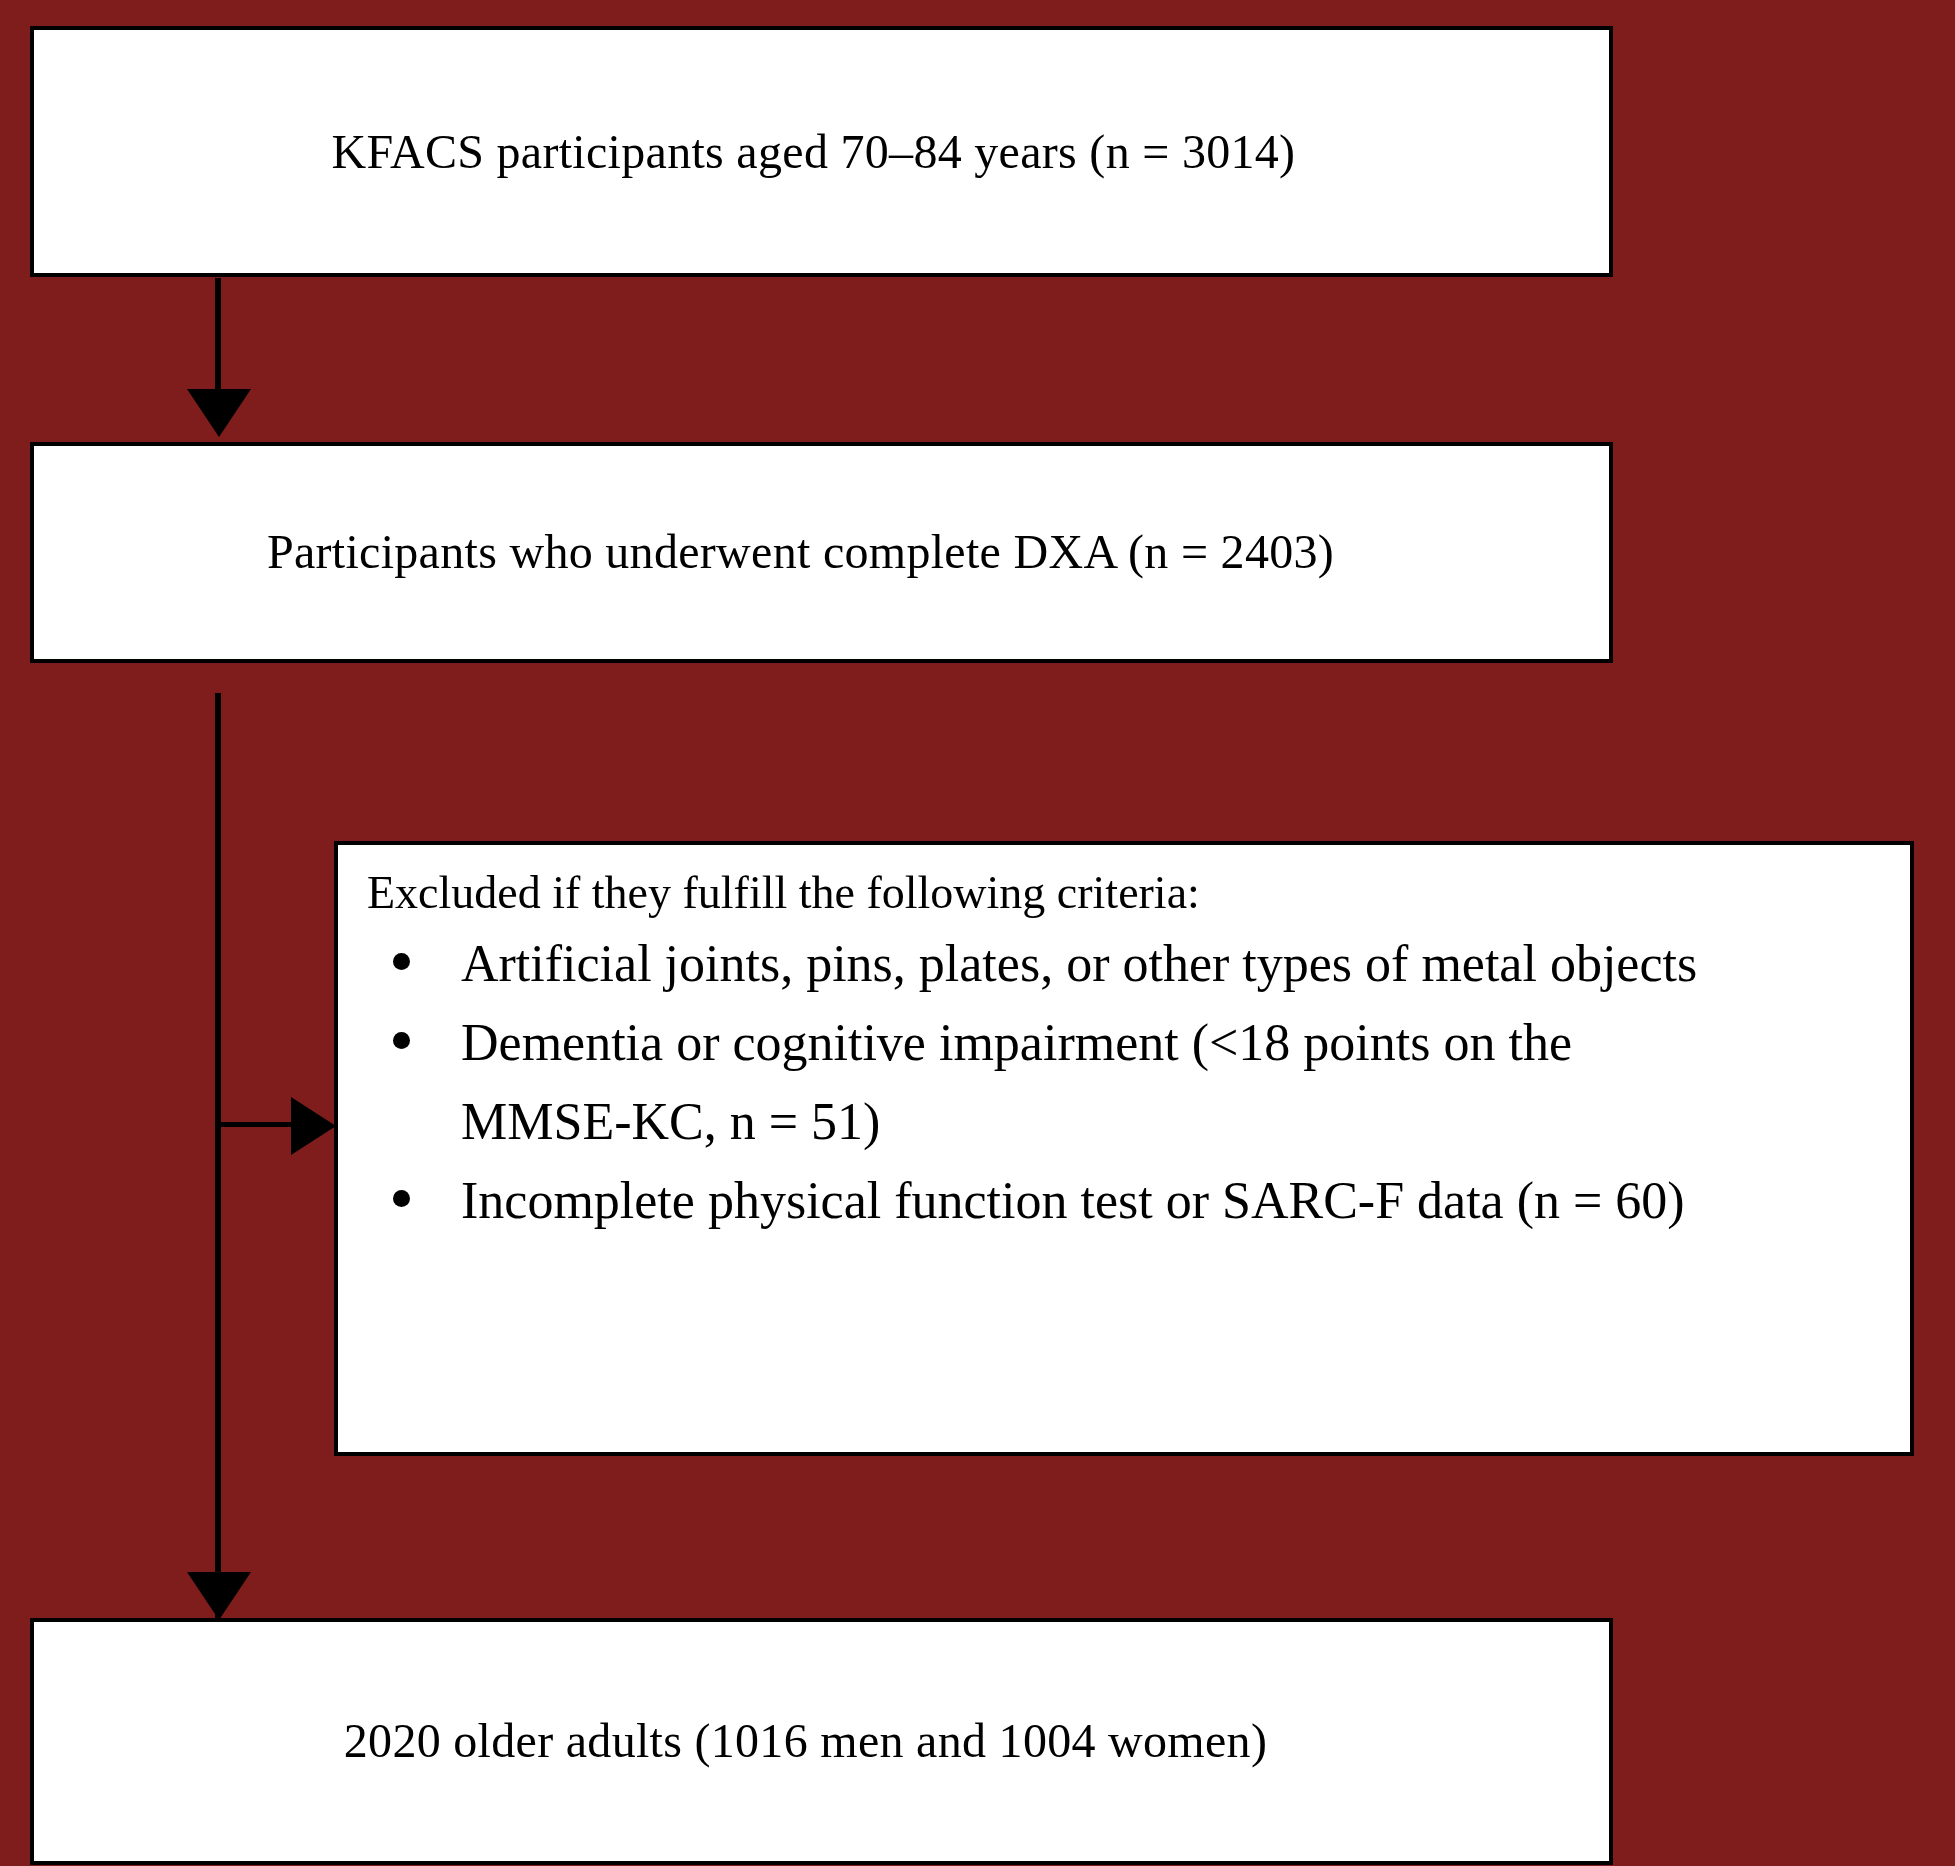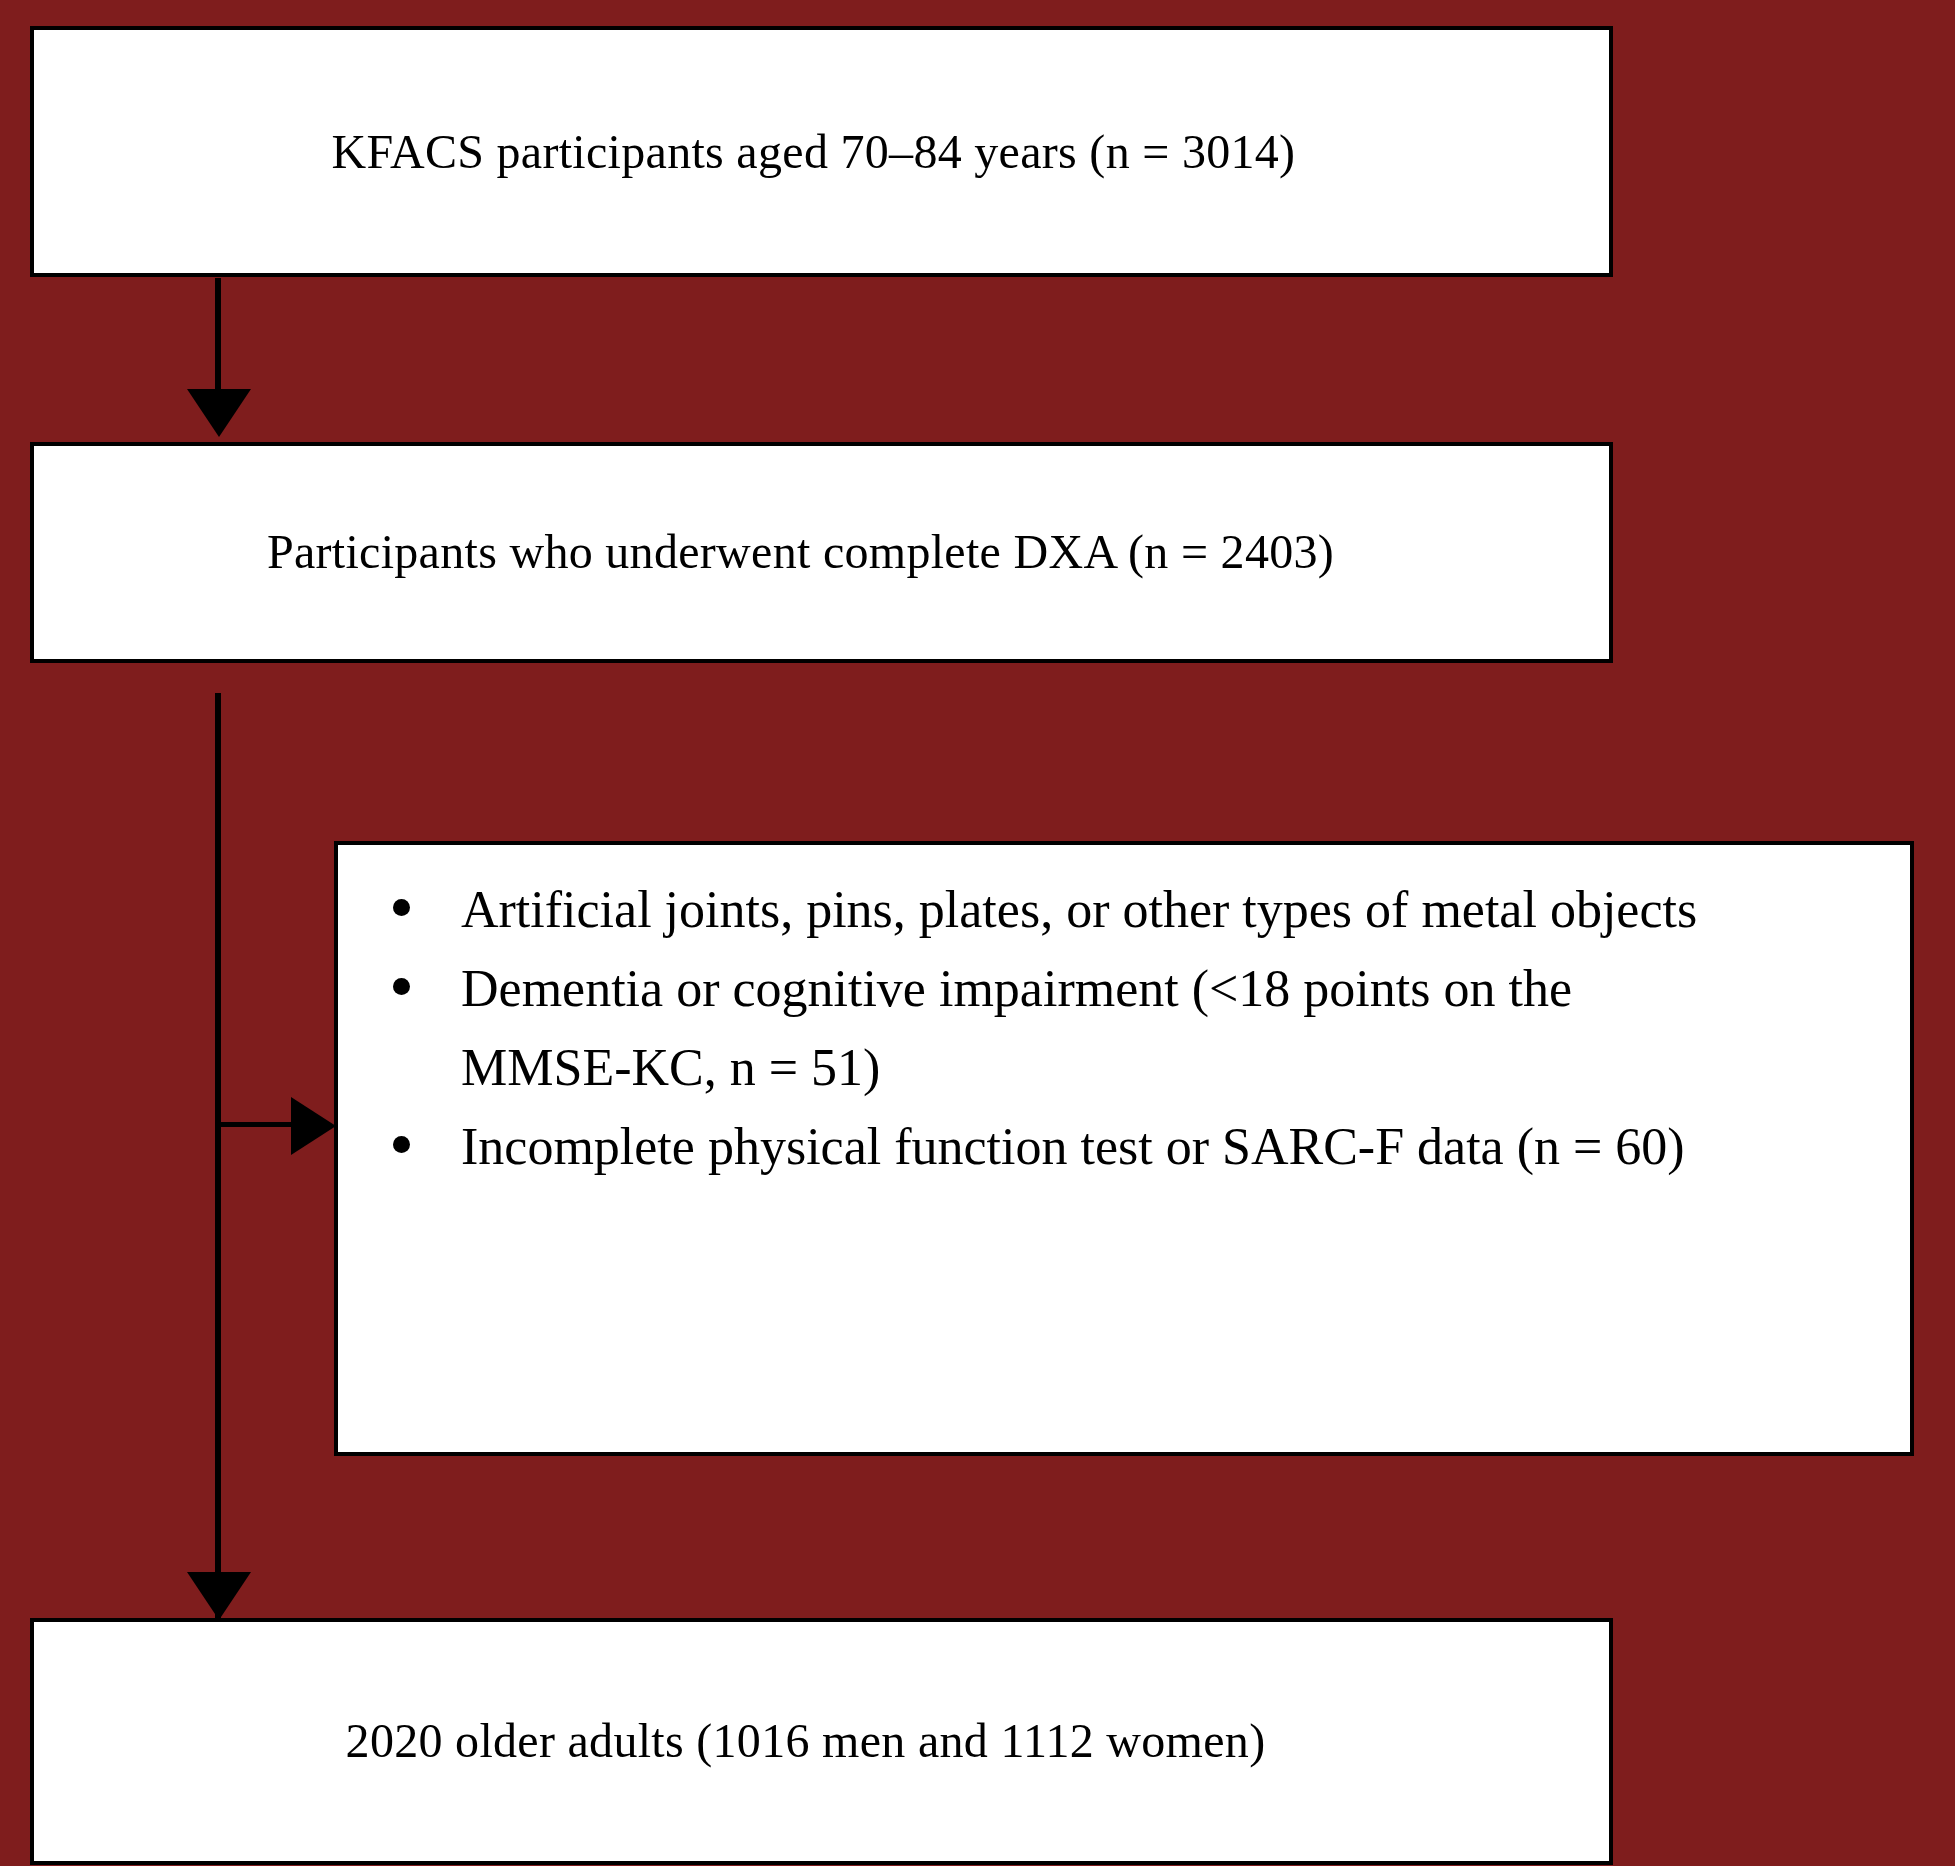--- a/index.html
+++ b/index.html
@@ -152,20 +152,21 @@
     <span class="box-text">Participants  who  underwent  complete  DXA  (n = 2403)</span>
   </div>
 
   <div class="conn-line" id="conn-2-vert"></div>
   <div class="arrow-down" id="conn-2-head"></div>
 
   <div class="conn-line" id="conn-branch-horiz"></div>
   <div class="arrow-right" id="conn-branch-head"></div>
 
   <div class="flow-box" id="box-excluded">
+    <div id="excluded-heading">Excluded  if  they  fulfill  the  following  criteria:</div>
     <ul id="excluded-list">
 
       <li>
         <span class="bullet-dot"></span>
         <span class="crit-line">Artificial joints, pins, plates, or other types of metal objects</span>
       </li>
 
       <li>
         <span class="bullet-dot"></span>
         <span class="crit-line">Dementia  or  cognitive  impairment  (&lt;18  points  on  the</span>
@@ -174,17 +175,17 @@
 
       <li>
         <span class="bullet-dot"></span>
         <span class="crit-line">Incomplete physical function test or SARC-F data (n = 60)</span>
       </li>
 
     </ul>
   </div>
 
   <div class="flow-box" id="box-final">
-    <span class="box-text">2020  older  adults  (1016  men  and  1112  women)</span>
+    <span class="box-text">2020  older  adults  (1016  men  and  1004  women)</span>
   </div>
 
 </div>
 
 
 </body></html>

